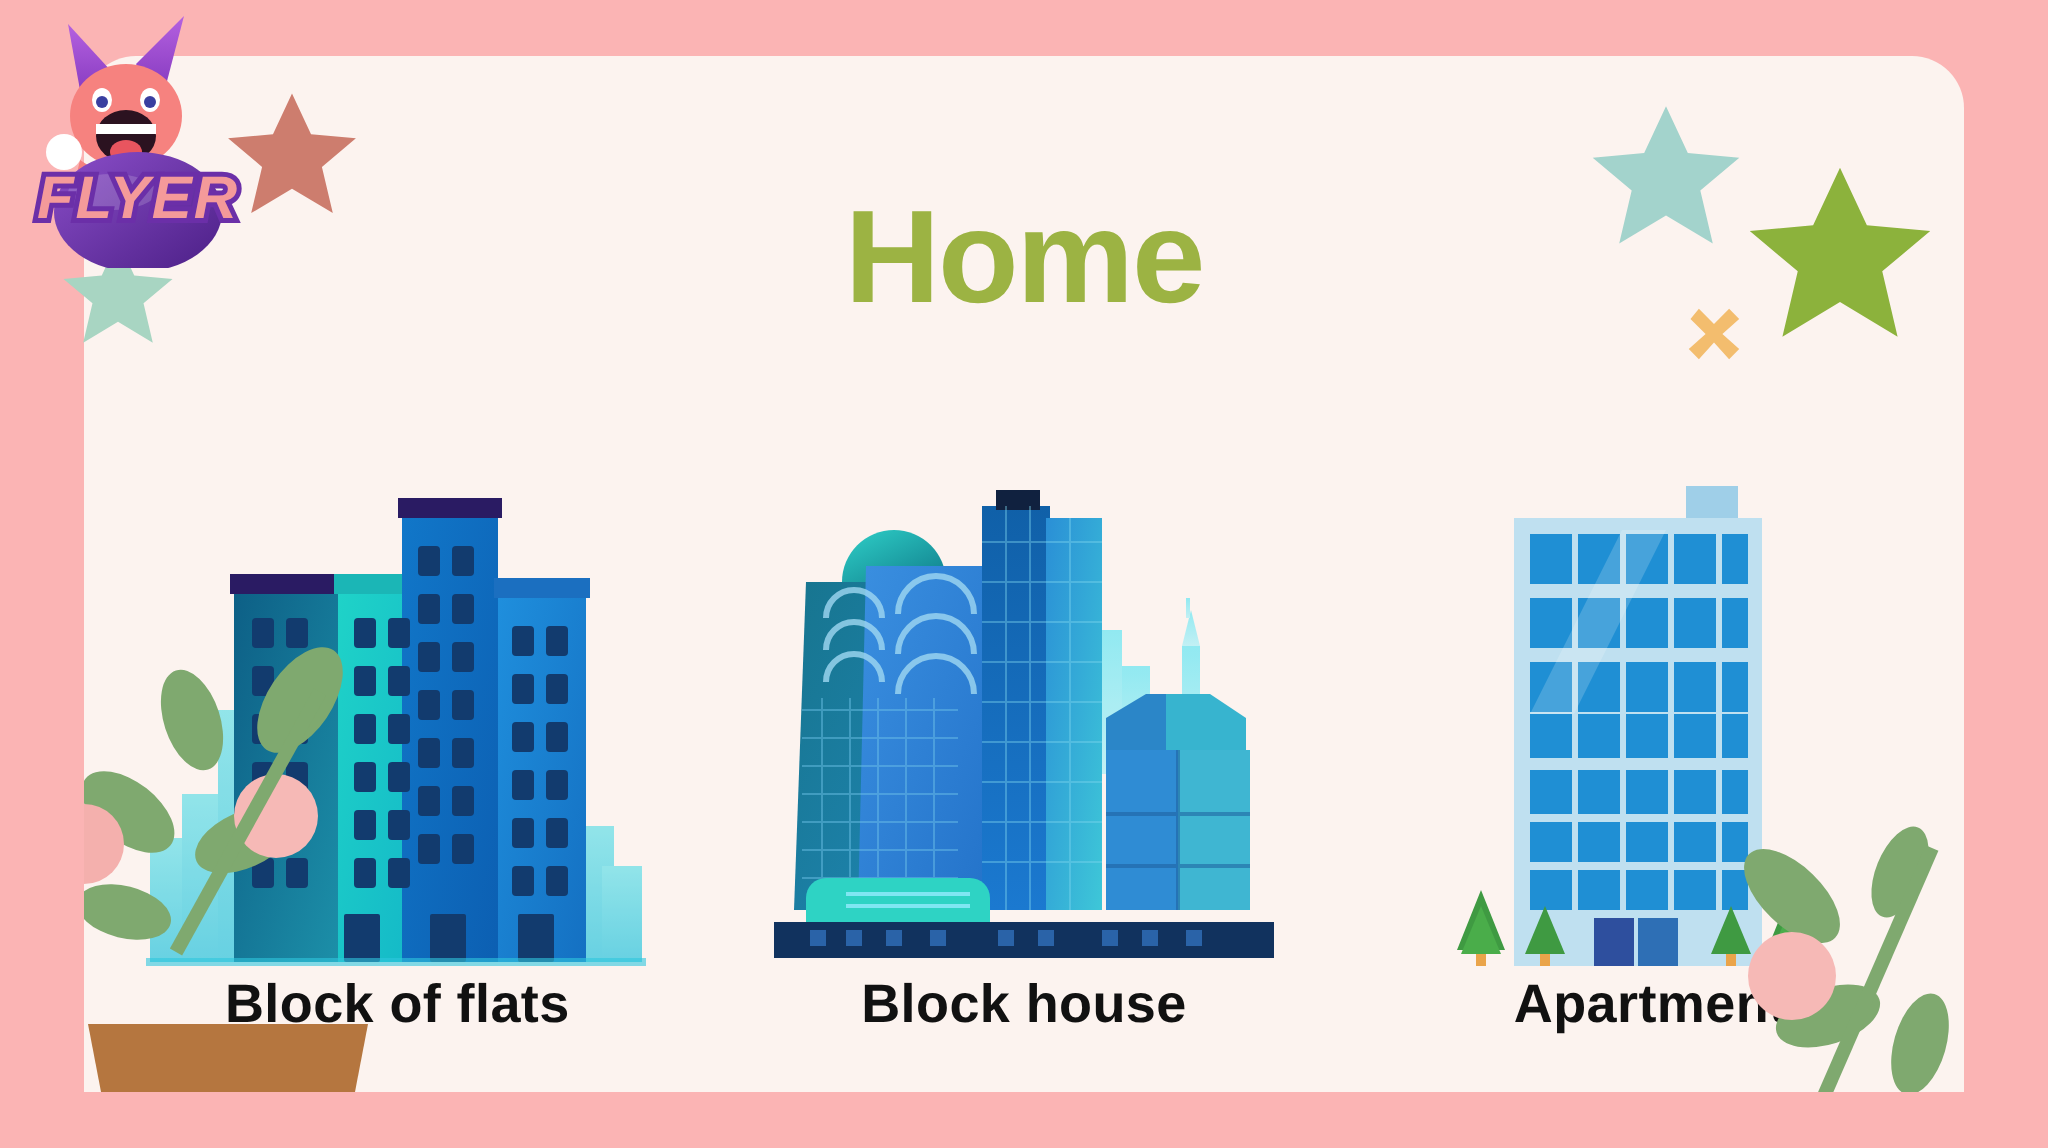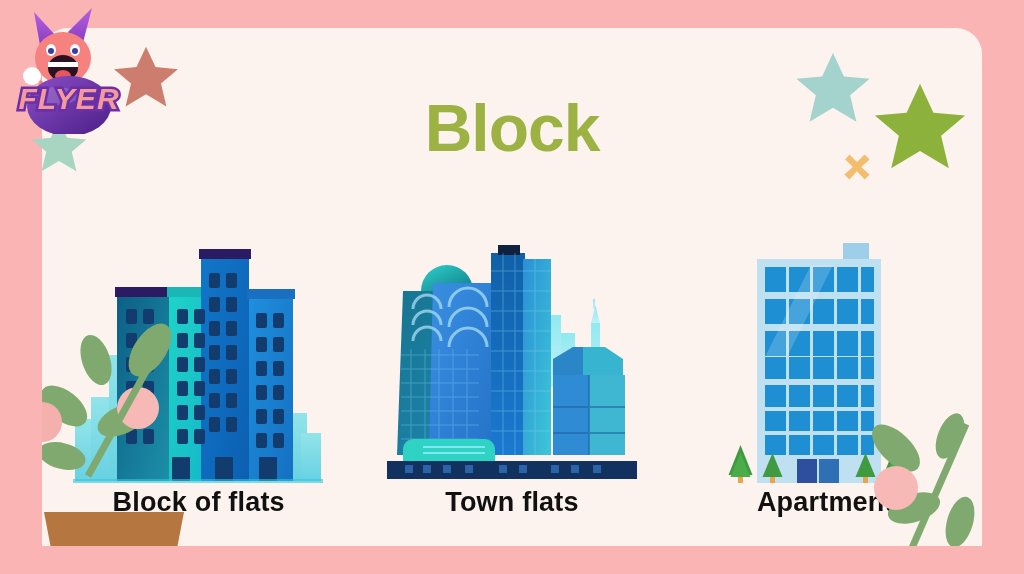--- a/index.html
+++ b/index.html
@@ -88,21 +88,21 @@
     </svg>
 
     <svg class="deco" style="right:14px; top:52px; width:96px; height:96px;" viewBox="0 0 100 100">
       <path d="M50 4 L64 34 L97 37 L72 58 L80 92 L50 74 L20 92 L28 58 L3 37 L36 34 Z" fill="#8cb23c"></path>
     </svg>
 
     <svg class="deco" style="right:104px; top:118px; width:42px; height:42px;" viewBox="0 0 100 100">
       <path d="M22 32 L32 20 L50 38 L68 20 L80 32 L60 50 L80 68 L68 80 L50 60 L32 80 L20 68 L40 50 Z" fill="#f3bd6e"></path>
     </svg>
 
-    <div id="title">Block</div>
+    <div id="title">Home</div>
 
     <div id="row">
 
       <div class="item">
         <div class="art">
           <svg width="260" height="250" viewBox="0 0 260 250">
             <defs>
               <linearGradient id="bgA" x1="0" y1="0" x2="0" y2="1">
                 <stop offset="0" stop-color="#6fe0e8"></stop>
                   <stop offset="1" stop-color="#36c6de"></stop>
@@ -309,21 +309,21 @@
               <rect x="56" y="228" width="8" height="8"></rect>
                 <rect x="78" y="228" width="8" height="8"></rect>
               <rect x="112" y="228" width="8" height="8"></rect>
                 <rect x="132" y="228" width="8" height="8"></rect>
               <rect x="164" y="228" width="8" height="8"></rect>
                 <rect x="184" y="228" width="8" height="8"></rect>
               <rect x="206" y="228" width="8" height="8"></rect>
             </g>
           </svg>
         </div>
-        <div class="caption">Town flats</div>
+        <div class="caption">Block house</div>
       </div>
 
       <div class="item">
         <div class="art">
           <svg width="220" height="250" viewBox="0 0 220 250">
 
             <rect x="128" y="6" width="26" height="18" fill="#9fcfe8"></rect>
 
             <rect x="42" y="22" width="124" height="200" fill="#bfe0f0"></rect>
 

